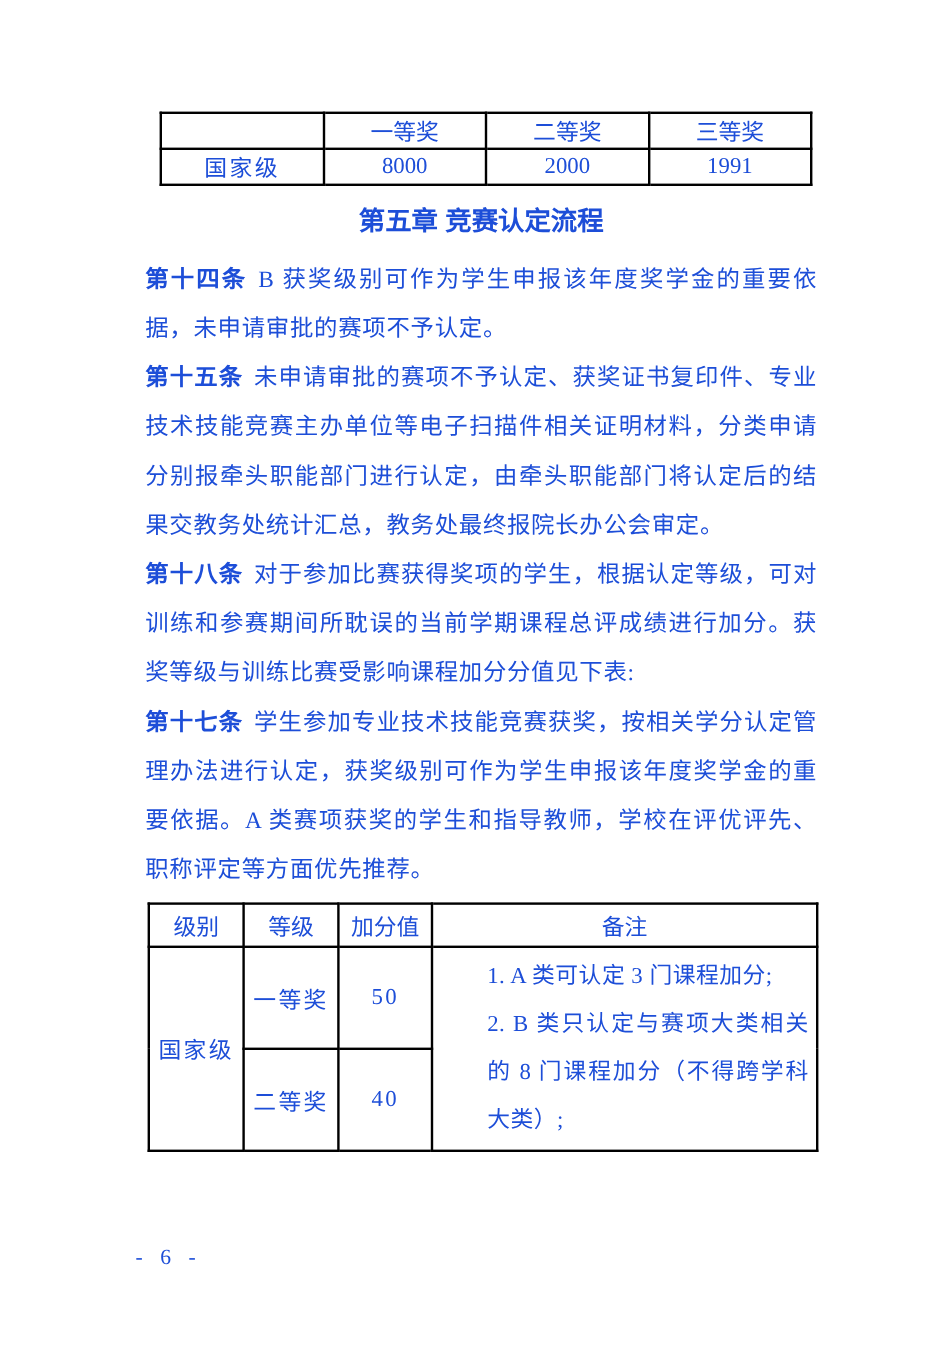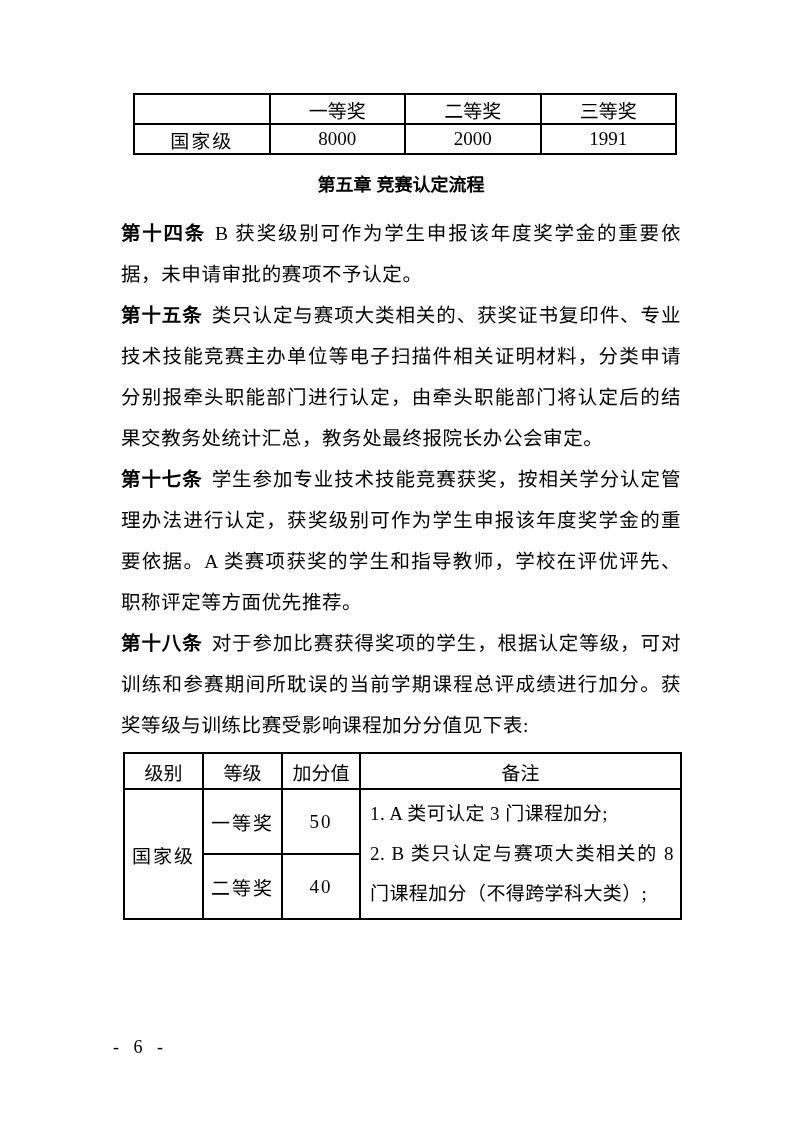--- a/index.html
+++ b/index.html
@@ -7,21 +7,21 @@
     padding: 0;
     background: #ffffff;
   }
   .page {
     position: relative;
     width: 793px;
     height: 1122px;
     background: #ffffff;
     overflow: hidden;
     font-family: "Liberation Serif", "DejaVu Serif", serif;
-    color: #000000;
+    color: #1d4ed8;
   }
   .content {
     position: absolute;
     left: 121px;
     top: 93px;
     width: 560px;
   }
 
   
   table.doc-table {
@@ -47,21 +47,21 @@
   }
   .award-table td { height: 28px; letter-spacing: 2px; }
   .award-table .num { letter-spacing: 0; }
 
   
   .chapter-heading {
     margin: 14px 0 0 0;
     text-align: center;
     font-family: "Liberation Sans", "DejaVu Sans", sans-serif;
     font-weight: bold;
-    font-size: 18px;
+    font-size: 22px;
     line-height: 32px;
   }
 
   
   .body-text {
     margin-top: 12px;
   }
   .para {
     margin: 0;
     font-size: 19.5px;
@@ -74,35 +74,35 @@
     margin-right: 9px;
   }
 
   
   .bonus-table {
     width: 557px;
     margin-left: 2px;
     margin-top: 6px;
   }
   .bonus-table th {
-    font-family: Liberation Serif, serif;
+    font-family: Liberation Mono, monospace;
     font-weight: bold;
     height: 34px;
   }
   .bonus-table col.c-level  { width: 79px; }
   .bonus-table col.c-grade  { width: 79px; }
   .bonus-table col.c-points { width: 78px; }
   .bonus-table col.c-remark { width: 321px; }
   .bonus-table td { height: 57px; letter-spacing: 2px; }
   .bonus-table td.remark-cell {
     text-align: left;
     padding: 4px 6px 4px 9px;
     letter-spacing: 0.4px;
   }
-  .remark-line { line-height: 40px; text-align: justify; }
+  .remark-line { line-height: 40px; text-align: justify; margin-left: 36px; }
 
   
   .page-number {
     position: absolute;
     left: 113px;
     top: 1037px;
     font-size: 18px;
     letter-spacing: 5px;
   }
 </style>
@@ -126,23 +126,23 @@
         <td class="num">2000</td>
         <td class="num">1991</td>
       </tr>
     </tbody>
       </table>
 
     <h2 class="chapter-heading">第五章 竞赛认定流程</h2>
 
     <div class="body-text">
       <p class="para"><span class="article-label">第十四条</span><span>B 获奖级别可作为学生申报该年度奖学金的重要依据，未申请审批的赛项不予认定。</span></p>
-      <p class="para"><span class="article-label">第十五条</span><span>类只认定与赛项大类相关的、获奖证书复印件、专业技术技能竞赛主办单位等电子扫描件相关证明材料，分类申请分别报牵头职能部门进行认定，由牵头职能部门将认定后的结果交教务处统计汇总，教务处最终报院长办公会审定。</span></p>
+      <p class="para"><span class="article-label">第十五条</span><span>未申请审批的赛项不予认定、获奖证书复印件、专业技术技能竞赛主办单位等电子扫描件相关证明材料，分类申请分别报牵头职能部门进行认定，由牵头职能部门将认定后的结果交教务处统计汇总，教务处最终报院长办公会审定。</span></p>
+      <p class="para"><span class="article-label">第十八条</span><span>对于参加比赛获得奖项的学生，根据认定等级，可对训练和参赛期间所耽误的当前学期课程总评成绩进行加分。获奖等级与训练比赛受影响课程加分分值见下表:</span></p>
       <p class="para"><span class="article-label">第十七条</span><span>学生参加专业技术技能竞赛获奖，按相关学分认定管理办法进行认定，获奖级别可作为学生申报该年度奖学金的重要依据。A 类赛项获奖的学生和指导教师，学校在评优评先、职称评定等方面优先推荐。</span></p>
-      <p class="para"><span class="article-label">第十八条</span><span>对于参加比赛获得奖项的学生，根据认定等级，可对训练和参赛期间所耽误的当前学期课程总评成绩进行加分。获奖等级与训练比赛受影响课程加分分值见下表:</span></p>
     </div>
 
     <table class="doc-table bonus-table">
       <colgroup>
         <col class="c-level">
           <col class="c-grade">
           <col class="c-points">
           <col class="c-remark">
       </colgroup>
       <tbody>

